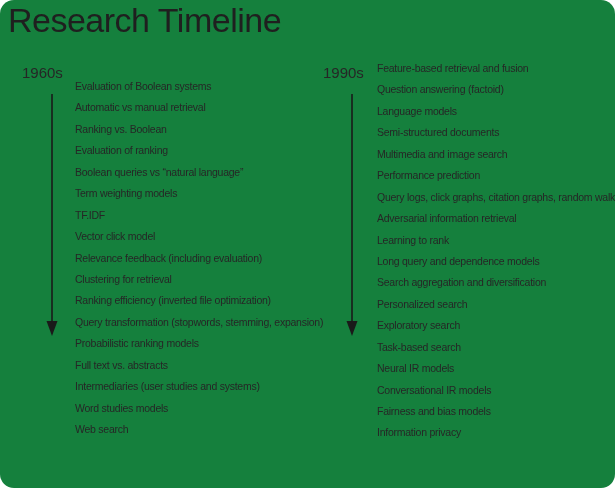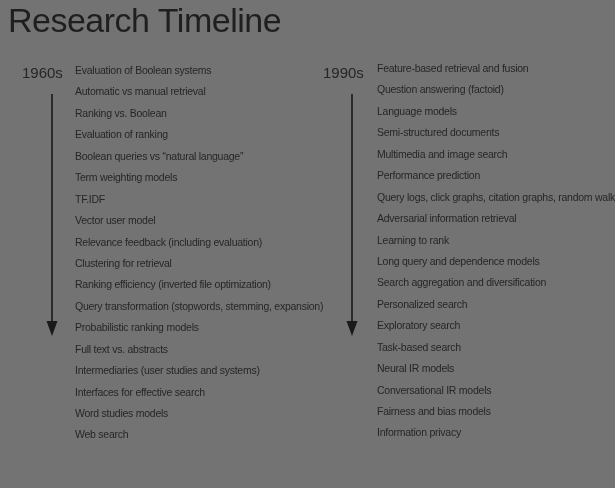--- a/index.html
+++ b/index.html
@@ -4,24 +4,25 @@
 <style>
   html, body {
     margin: 0;
     padding: 0;
     background: #ffffff;
   }
   .slide {
     position: relative;
     width: 615px;
     height: 488px;
-    background: #737373;
+    background: #15803d;
     overflow: hidden;
     font-family: "Liberation Sans", sans-serif;
     color: #262626;
+    border-radius: 14px;
   }
   .title {
     position: absolute;
     left: 8px;
     top: 2px;
     margin: 0;
     font-size: 34px;
     line-height: 36px;
     font-weight: 400;
     letter-spacing: -0.5px;
@@ -42,21 +43,21 @@
     position: absolute;
     width: 16px;
     height: 246px;
   }
   .arrow-left  { left: 44px;  top: 92px; }
   .arrow-right { left: 344px; top: 92px; }
   .items {
     position: absolute;
     white-space: nowrap;
   }
-  .items-left  { left: 75px;  top: 60px; }
+  .items-left  { left: 75px;  top: 76px; }
   .items-right { left: 377px; top: 58px; }
   .item {
     height: 21.45px;
     line-height: 21.45px;
     font-size: 10.5px;
     letter-spacing: -0.25px;
     color: #262626;
   }
 </style>
 </head>
@@ -72,29 +73,28 @@
     <polygon points="2.5,229 13.5,229 8,244" fill="#1a1a1a"></polygon>
   </svg>
   <div class="items items-left">
       <div class="item">Evaluation of Boolean systems</div>
       <div class="item">Automatic vs manual retrieval</div>
       <div class="item">Ranking vs. Boolean</div>
       <div class="item">Evaluation of ranking</div>
       <div class="item">Boolean queries vs “natural language”</div>
       <div class="item">Term weighting models</div>
       <div class="item">TF.IDF</div>
-      <div class="item">Vector user model</div>
+      <div class="item">Vector click model</div>
       <div class="item">Relevance feedback (including evaluation)</div>
       <div class="item">Clustering for retrieval</div>
       <div class="item">Ranking efficiency (inverted file optimization)</div>
       <div class="item">Query transformation (stopwords, stemming, expansion)</div>
       <div class="item">Probabilistic ranking models</div>
       <div class="item">Full text vs. abstracts</div>
       <div class="item">Intermediaries (user studies and systems)</div>
-      <div class="item">Interfaces for effective search</div>
       <div class="item">Word studies models</div>
       <div class="item">Web search</div>
     </div>
 
   <div class="era era-right">1990s</div>
   <svg class="arrow arrow-right" viewBox="0 0 16 246" xmlns="http://www.w3.org/2000/svg">
     <line x1="8" y1="2" x2="8" y2="230" stroke="#1a1a1a" stroke-width="1.6"></line>
     <polygon points="2.5,229 13.5,229 8,244" fill="#1a1a1a"></polygon>
   </svg>
   <div class="items items-right">

